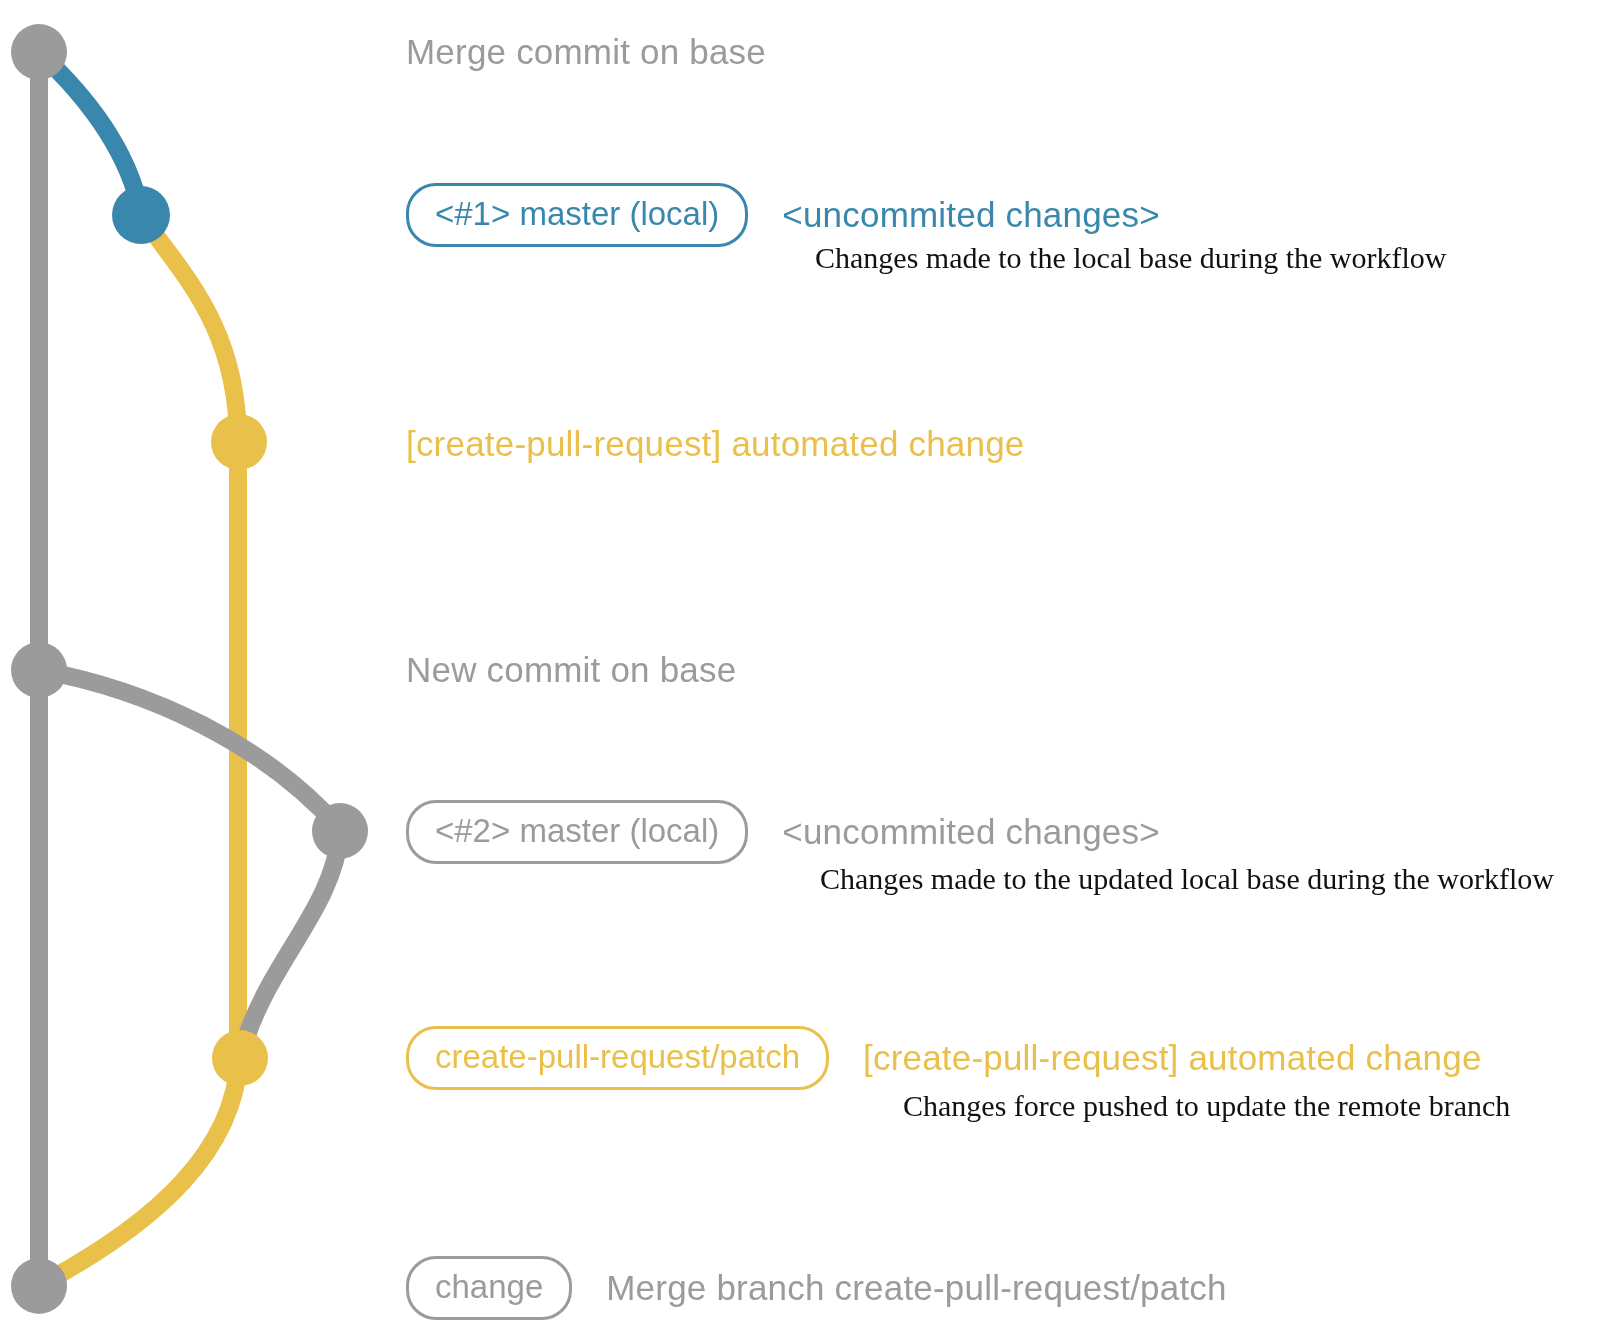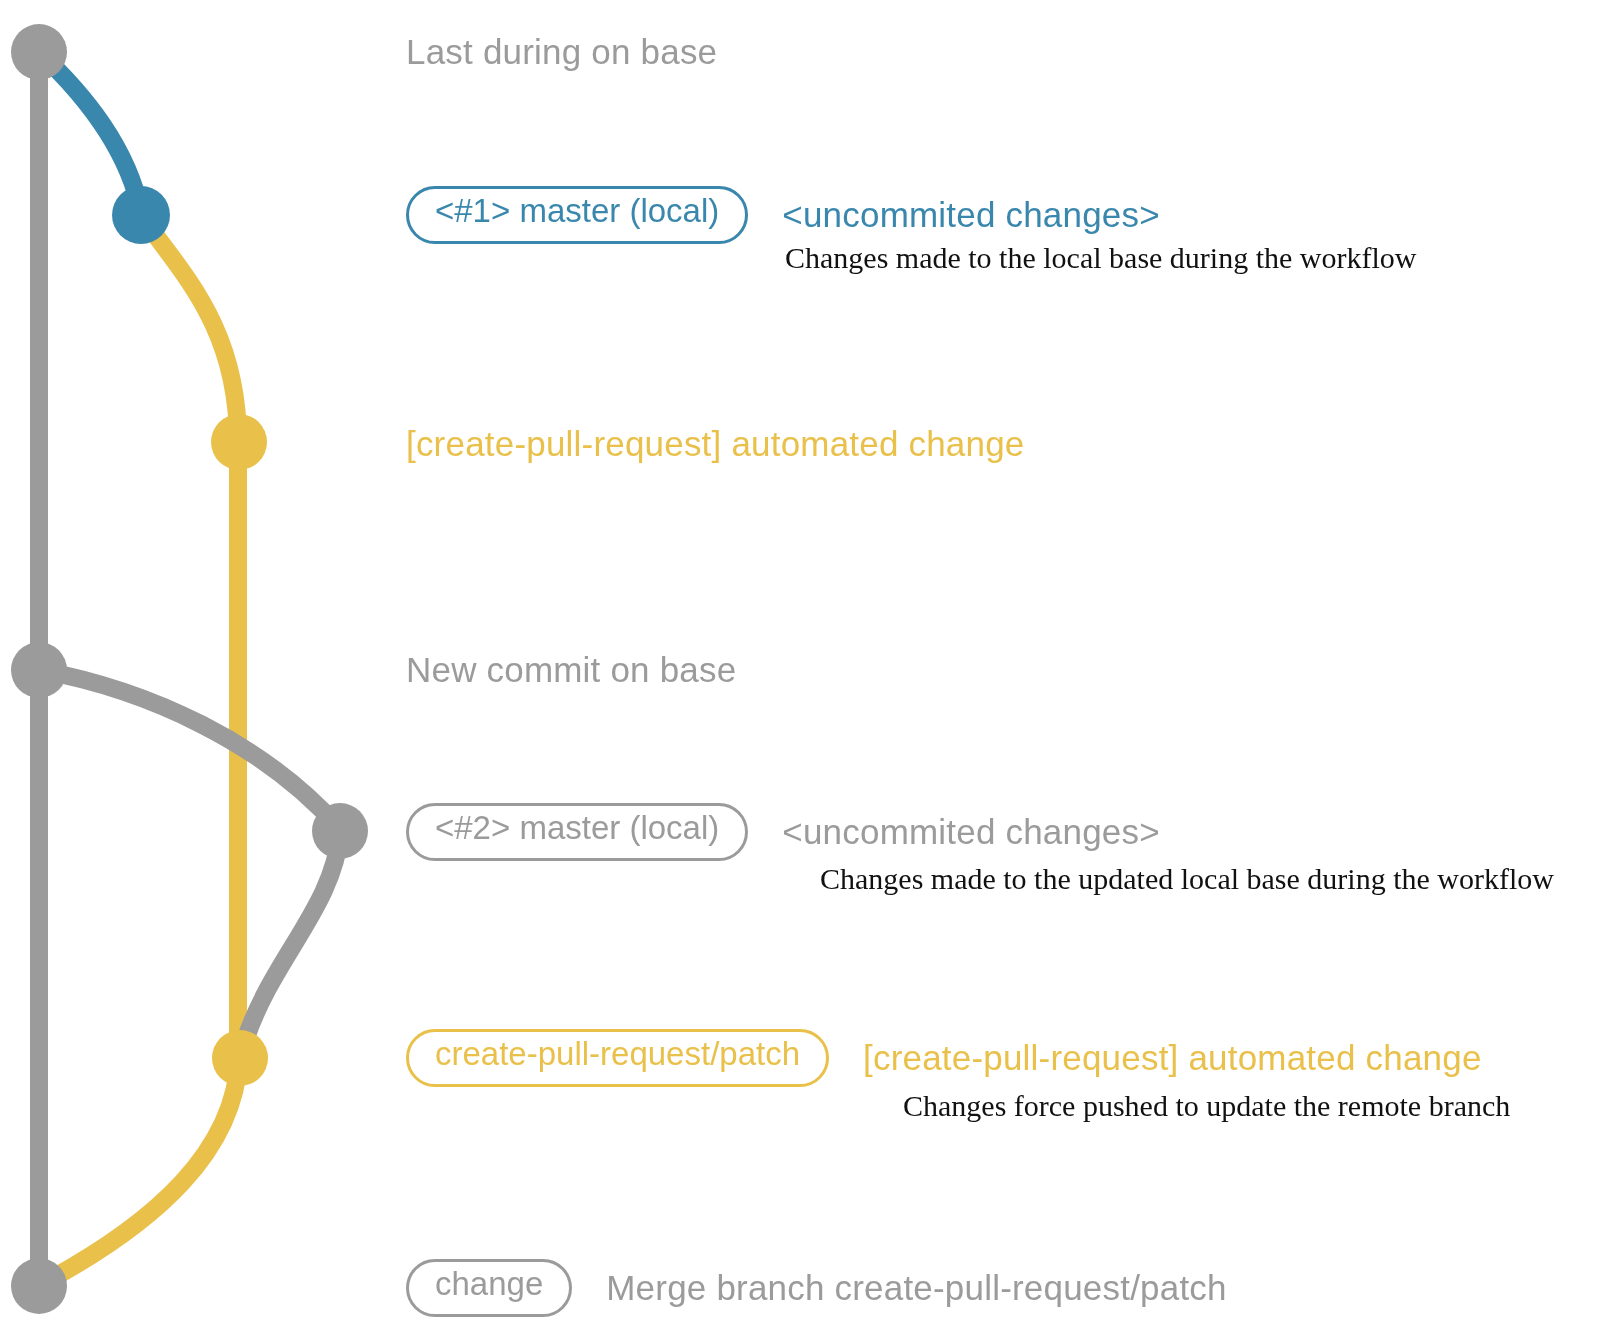--- a/index.html
+++ b/index.html
@@ -27,21 +27,21 @@
   }
   .label.gray   { color: var(--gray); }
   .label.blue   { color: var(--blue); }
   .label.yellow { color: var(--yellow); }
 
   .pill {
     display: inline-flex;
     align-items: center;
     justify-content: center;
     font-size: 33px;
-    padding: 3px 26px 11px 26px;
+    padding: 9px 26px 11px 26px;
     border-radius: 30px;
     border: 3px solid;
     background: #ffffff;
   }
   .pill.blue   { color: var(--blue);   border-color: var(--blue); }
   .pill.gray   { color: var(--gray);   border-color: var(--gray); }
   .pill.yellow { color: var(--yellow); border-color: var(--yellow); }
 
   .caption {
     position: absolute;
@@ -81,28 +81,28 @@
     <circle class="dot gray" cx="39" cy="52" r="28"></circle>
     <circle class="dot blue" cx="141" cy="215" r="29"></circle>
     <circle class="dot yellow" cx="239" cy="442" r="28"></circle>
     <circle class="dot gray" cx="39" cy="670" r="28"></circle>
     <circle class="dot gray" cx="340" cy="831" r="28"></circle>
     <circle class="dot yellow" cx="240" cy="1058" r="28"></circle>
     <circle class="dot gray" cx="39" cy="1286" r="28"></circle>
   </svg>
 
   <div class="row" style="left:406px; top:52px;">
-    <span class="label gray">Last during on base</span>
+    <span class="label gray">Merge commit on base</span>
   </div>
 
   <div class="row" style="left:406px; top:215px;">
     <span class="pill blue">&lt;#1&gt; master (local)</span>
     <span class="label blue">&lt;uncommited changes&gt;</span>
   </div>
-  <div class="caption" style="left:785px; top:258px;">Changes made to the local base during the workflow</div>
+  <div class="caption" style="left:815px; top:258px;">Changes made to the local base during the workflow</div>
 
   <div class="row" style="left:406px; top:444px;">
     <span class="label yellow">[create-pull-request] automated change</span>
   </div>
 
   <div class="row" style="left:406px; top:670px;">
     <span class="label gray">New commit on base</span>
   </div>
 
   <div class="row" style="left:406px; top:832px;">

